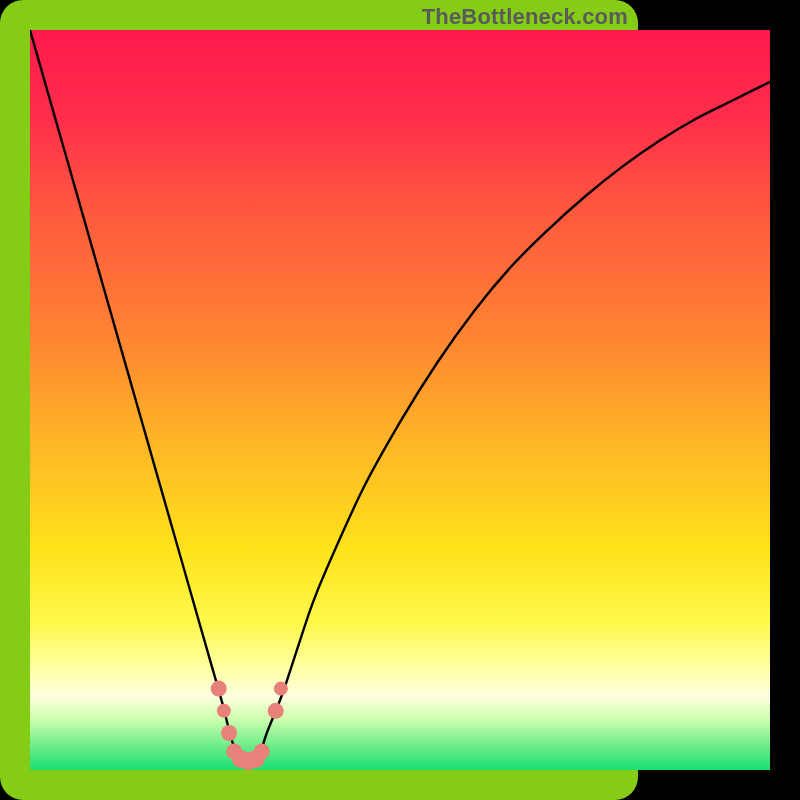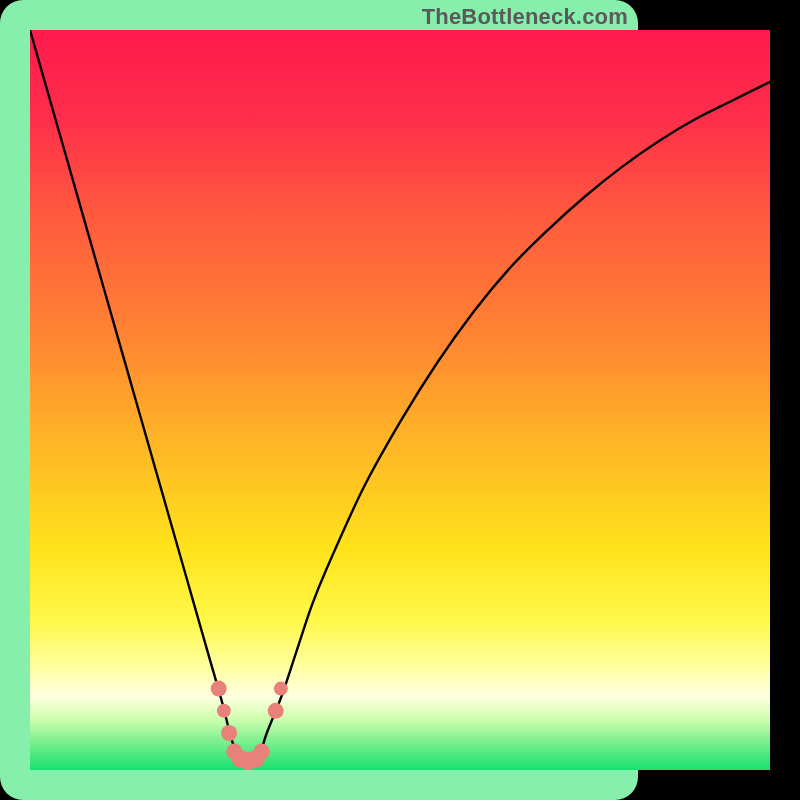--- a/index.html
+++ b/index.html
@@ -8,21 +8,21 @@
     width: 800px;
     height: 800px;
     overflow: hidden;
     background: #000;
     font-family: Arial, Helvetica, sans-serif;
   }
   .frame {
     position: relative;
     width: 638px;
     height: 800px;
-    background: #86efac;
+    background: #84cc16;
     border-radius: 23px;
   }
   .watermark {
     position: absolute;
     top: 4px;
     right: 10px;
     font-size: 22px;
     font-weight: bold;
     color: #5a5a5a;
     letter-spacing: 0.2px;

